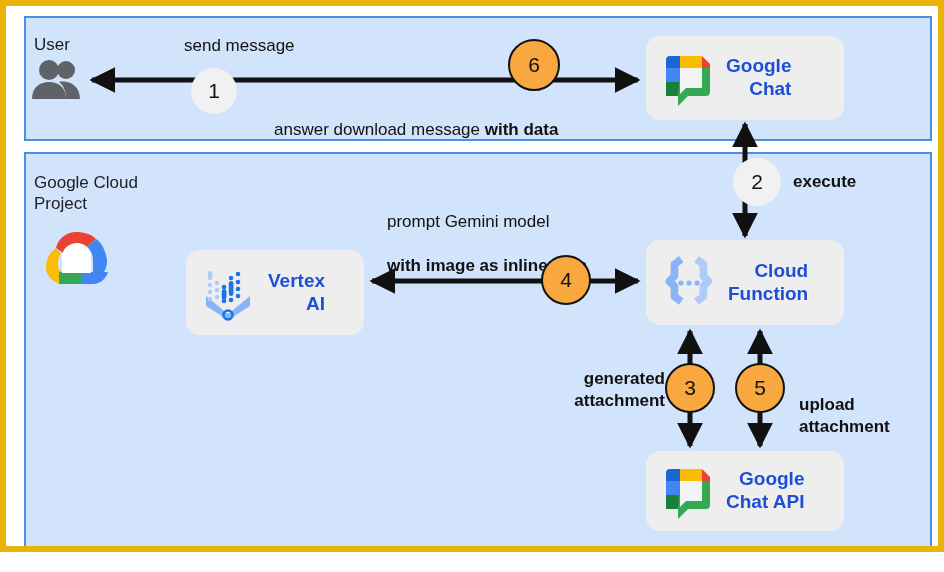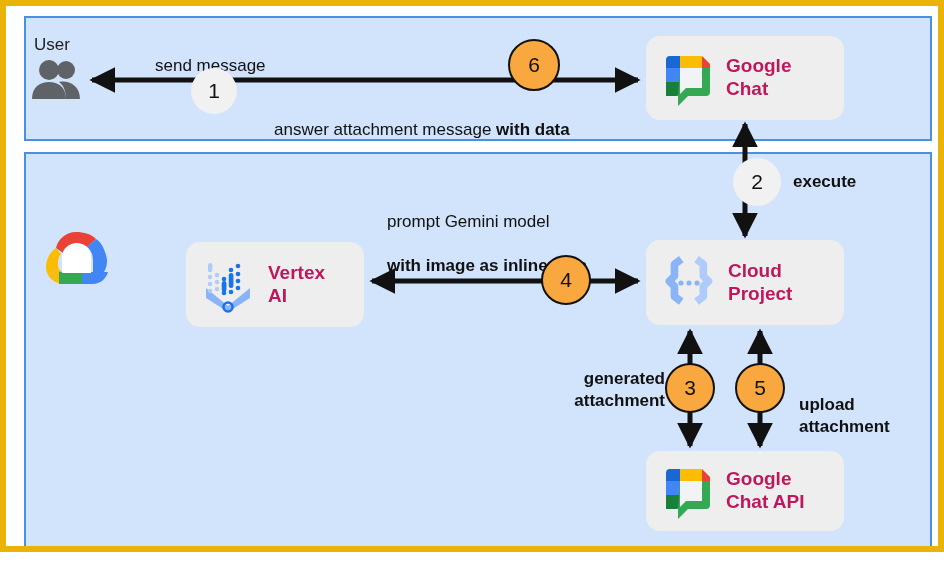--- a/index.html
+++ b/index.html
@@ -49,41 +49,42 @@
     box-sizing: border-box;
     display: flex;
     align-items: center;
     justify-content: flex-start;
     gap: 10px;
     padding: 0 14px;
   }
   .card-label {
     font-size: 19px;
     font-weight: bold;
-    color: #be185d;
+    color: #1d4ed8;
     line-height: 1.2;
     white-space: pre-line;
+    text-align: right;
   }
   #card-google-chat     { left: 640px; top: 30px;  width: 198px; height: 84px; }
-  #card-vertex-ai       { left: 180px; top: 236px; width: 178px; height: 85px; }
+  #card-vertex-ai       { left: 180px; top: 244px; width: 178px; height: 85px; }
   #card-cloud-function  { left: 640px; top: 234px; width: 198px; height: 85px; }
   #card-google-chat-api { left: 640px; top: 445px; width: 198px; height: 80px; }
 
   .card-icon { flex: 0 0 auto; display: block; }
 
   
   .edge-label {
     position: absolute;
     font-size: 17px;
     color: #111111;
     line-height: 1.3;
     white-space: pre-line;
   }
 
-  #lbl-send-message    { left: 149px; top: 29px; margin-top: 20px; }
+  #lbl-send-message    { left: 178px; top: 29px; }
   #lbl-answer          { left: 268px; top: 91px; font-weight: 400; }
   #lbl-answer b        { font-weight: bold; }
   #lbl-execute         { left: 787px; top: 165px; font-weight: bold; }
   #lbl-prompt          { left: 381px; top: 183px; width: 250px; text-align: left; }
   #lbl-prompt .l2      { font-weight: bold; }
   #lbl-download        { left: 499px; top: 362px; width: 160px; text-align: right; font-weight: bold; }
   #lbl-upload          { left: 793px; top: 358px; width: 140px; text-align: left; font-weight: bold; margin-top: 30px; }
 
   
   .step {
@@ -123,20 +124,22 @@
   <div class="panel-title" id="title-user">User</div>
 
   <svg class="icon-users" style="position:absolute;left:24px;top:53px;" width="54" height="42" viewBox="0 0 54 42">
     <circle cx="19" cy="11" r="10" fill="#5f6368"></circle>
     <path d="M2 40 C2 28 10 23 19 23 C28 23 36 28 36 40 Z" fill="#5f6368"></path>
     <circle cx="36" cy="11" r="9" fill="#5f6368"></circle>
     <path d="M29 23 C38 21 50 26 50 40 L36 40 C36 31 33 26 29 23 Z" fill="#5f6368"></path>
   </svg>
 
   <div class="panel" id="panel-gcp"></div>
+  <div class="panel-title" id="title-gcp">Google Cloud
+Project</div>
 
   <svg style="position:absolute;left:36px;top:222px;" width="68" height="60" viewBox="0 0 68 60">
     <path d="M34 4 C24 4 16 11 14 20 L24 27 C26 20 31 16 37 16 C40 16 43 17 45 19 L54 11 C49 6 42 4 34 4 Z" fill="#ea4335"></path>
     <path d="M54 11 L45 19 C49 22 51 27 51 32 L51 44 L62 44 C65 39 66 33 64 27 C62 20 59 14 54 11 Z" fill="#4285f4"></path>
     <path d="M14 20 C8 24 4 31 4 39 C4 42 5 45 6 47 L17 41 C16 39 16 37 16 35 C16 31 17 28 19 26 Z" fill="#fbbc05"></path>
     <path d="M6 47 C9 52 15 56 22 56 L51 56 L51 44 L22 44 C20 44 18 43 17 41 Z" fill="#fbbc05"></path>
     <path d="M17 44 L17 56 L40 56 L40 44 Z" fill="#34a853"></path>
     <path d="M40 44 L40 56 L51 56 C58 56 64 51 66 44 Z" fill="#4285f4"></path>
     <path d="M34 16 C27 16 21 22 21 29 L21 44 L47 44 L47 29 C47 22 41 16 34 16 Z" fill="#ffffff"></path>
     <path d="M20 29 C20 21 27 15 35 15 C42 15 48 20 49 27 L49 45 L20 45 Z" fill="#ffffff"></path>
@@ -192,21 +195,21 @@
     <svg class="card-icon" width="58" height="58" viewBox="0 0 58 58">
       <path d="M20 8 L12 14 L12 28 L6 34 L12 40 L12 52 L20 58" fill="none" stroke="#8ab4f8" stroke-width="9" stroke-linejoin="round" transform="scale(0.85) translate(5,-2)"></path>
       <path d="M38 8 L46 14 L46 28 L52 34 L46 40 L46 52 L38 58" fill="none" stroke="#aecbfa" stroke-width="9" stroke-linejoin="round" transform="scale(0.85) translate(5,-2)"></path>
       <g fill="#8ab4f8">
         <circle cx="21" cy="29" r="2.6"></circle>
         <circle cx="29" cy="29" r="2.6"></circle>
         <circle cx="37" cy="29" r="2.6"></circle>
       </g>
     </svg>
     <div class="card-label">Cloud
-Project</div>
+Function</div>
   </div>
 
   <div class="card" id="card-google-chat-api">
     <svg class="card-icon" width="56" height="56" viewBox="0 0 56 56">
       <path d="M6 10 a4 4 0 0 1 4-4 h10 v12 h-14 z" fill="#1967d2"></path>
       <path d="M20 6 h22 v12 h-22 z" fill="#fbbc04"></path>
       <path d="M42 6 l8 8 v4 h-8 z" fill="#ea4335"></path>
       <path d="M6 18 h14 v14 h-14 z" fill="#4285f4"></path>
       <path d="M6 32 h14 v10 a4 4 0 0 1 -4 4 h-10 z" fill="#188038"></path>
       <path d="M20 18 h30 v24 a4 4 0 0 1 -4 4 h-18 l-10 10 v-10 z" fill="#34a853"></path>
@@ -230,21 +233,21 @@
     <line x1="366" y1="275" x2="632" y2="275" stroke="#111111" stroke-width="5" marker-start="url(#ah)" marker-end="url(#ah)"></line>
 
     <line x1="684" y1="325" x2="684" y2="440" stroke="#111111" stroke-width="5" marker-start="url(#ah)" marker-end="url(#ah)"></line>
 
     <line x1="754" y1="325" x2="754" y2="440" stroke="#111111" stroke-width="5" marker-start="url(#ah)" marker-end="url(#ah)"></line>
   </svg>
 
   <div class="edge-label" id="lbl-send-message">send message</div>
 
   <div class="edge-label" id="lbl-answer">
-    <span>answer attachment message </span><b>with data</b>
+    <span>answer download message </span><b>with data</b>
   </div>
 
   <div class="edge-label" id="lbl-execute">execute</div>
 
   <div class="edge-label" id="lbl-prompt">
     <div class="l1">prompt Gemini model</div>
     <div class="l2">with image as inline data</div>
   </div>
 
   <div class="edge-label" id="lbl-download">generated

